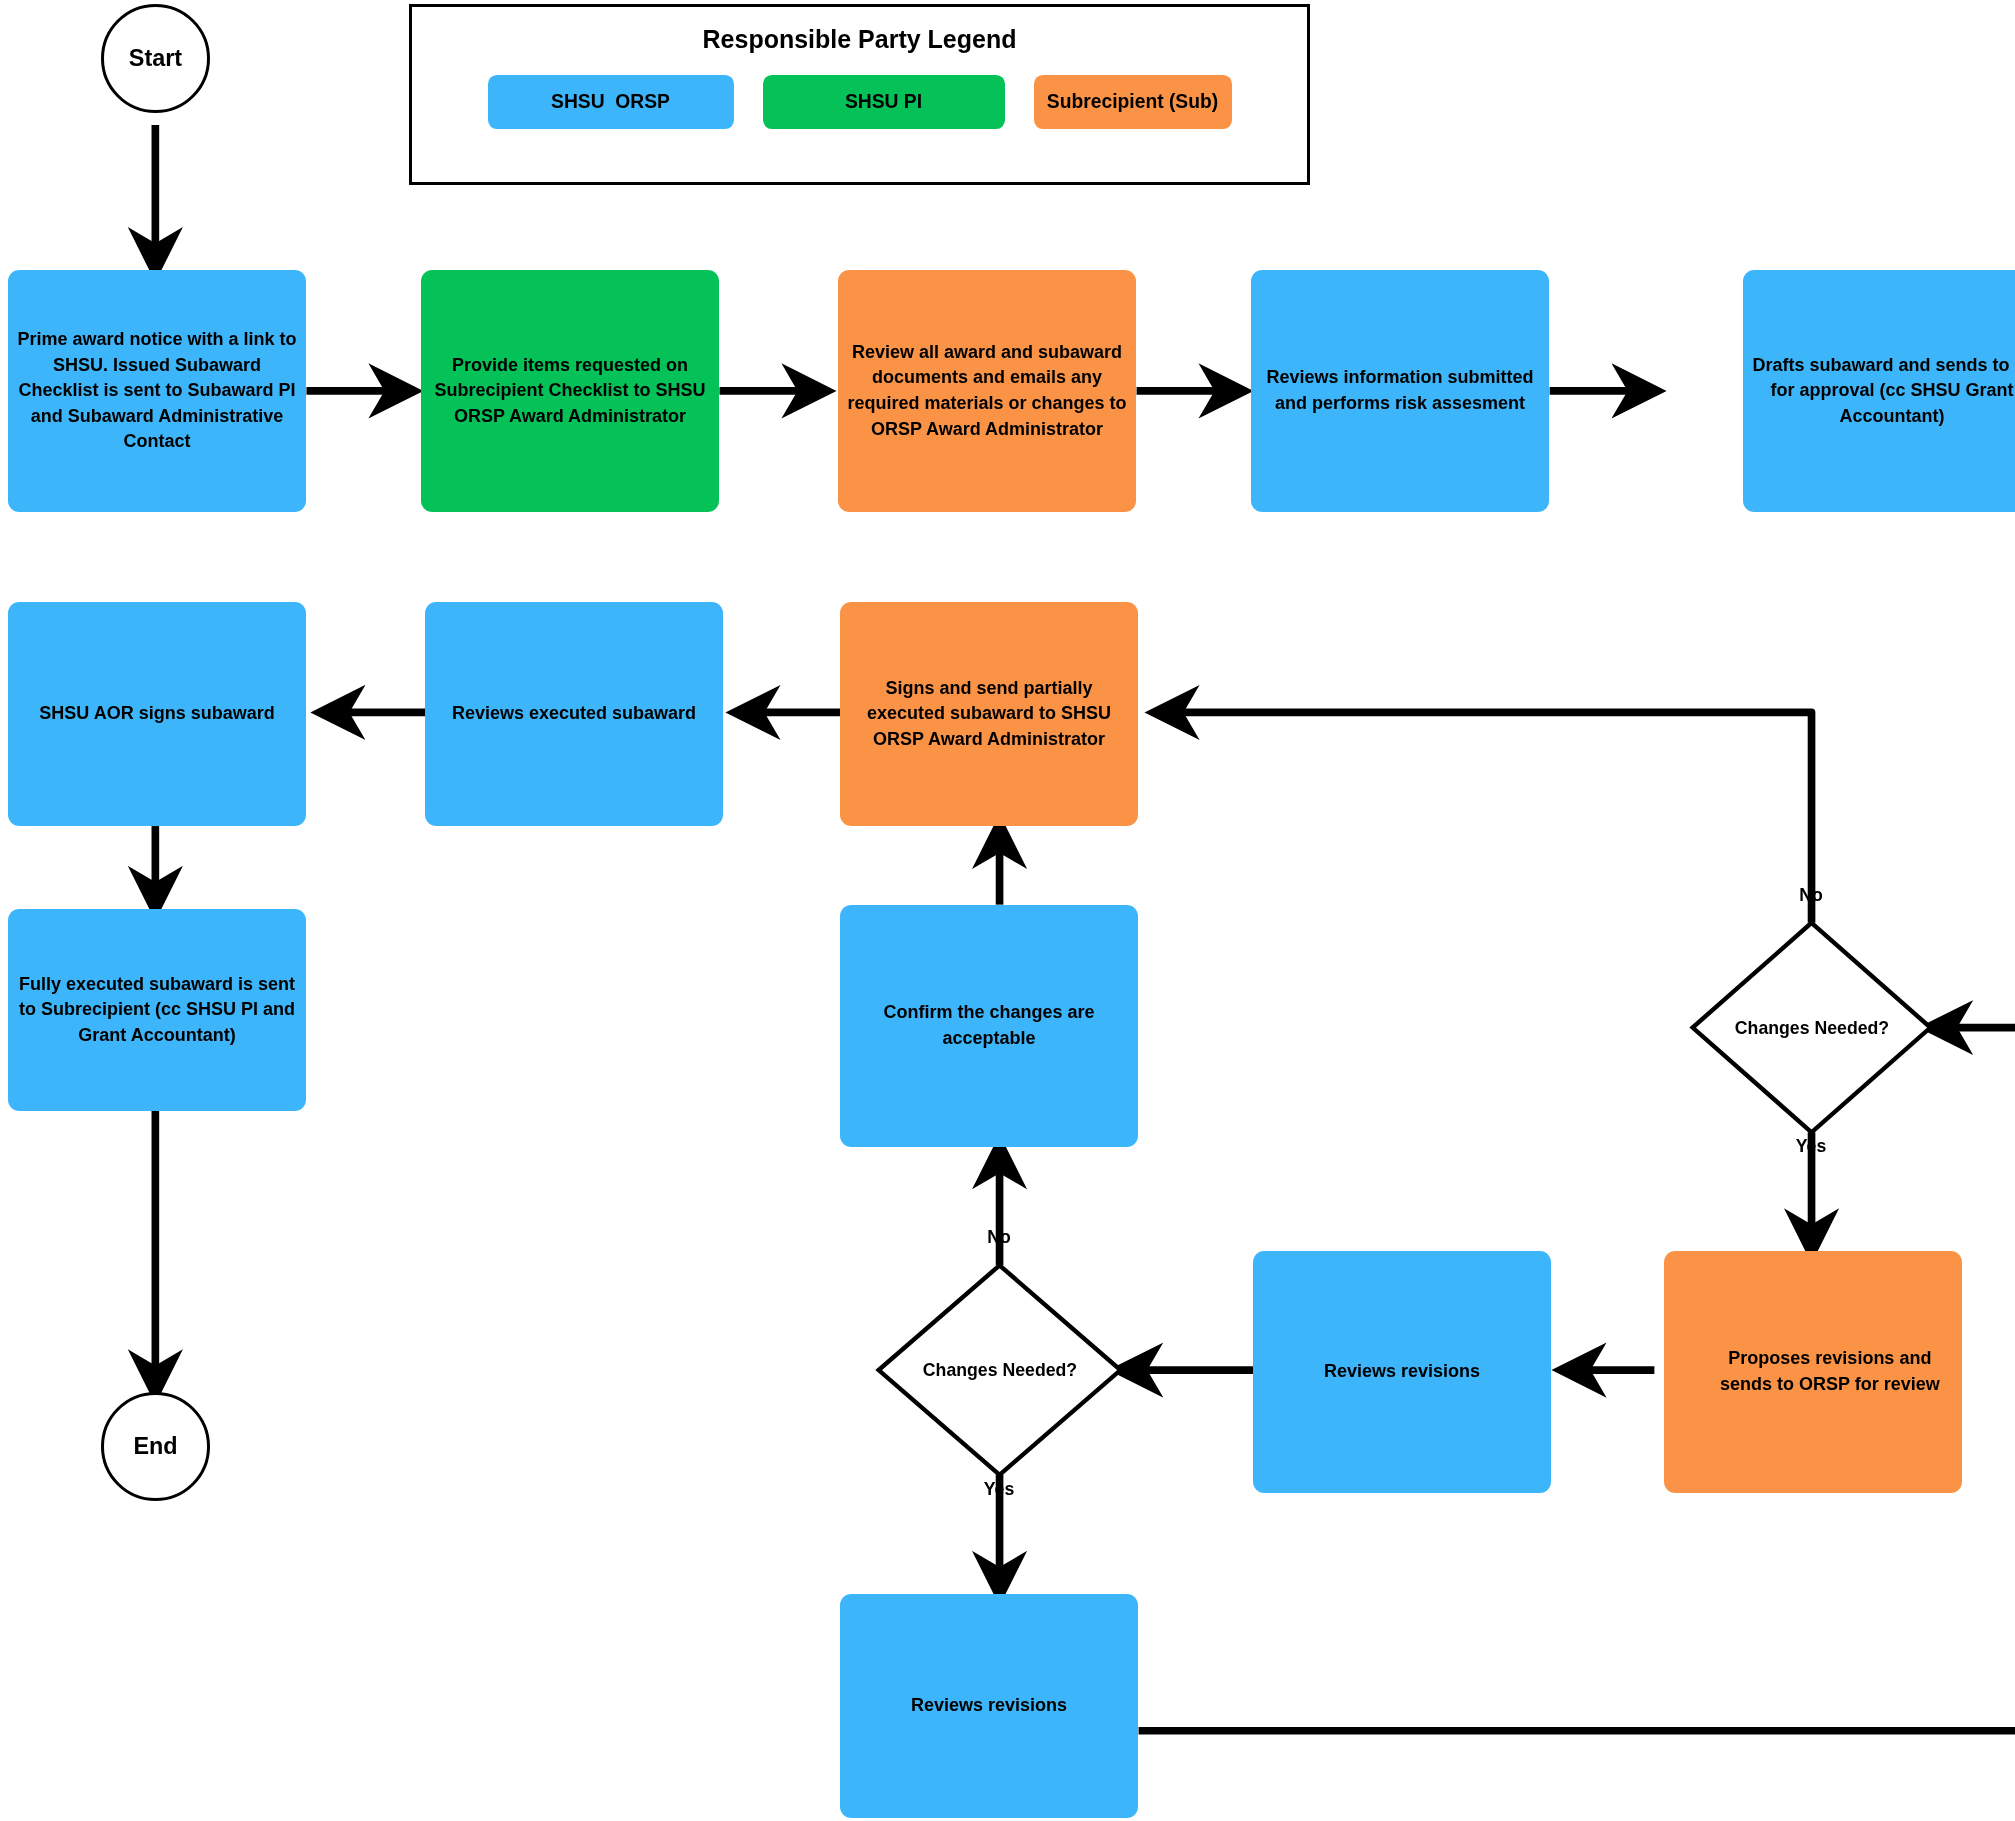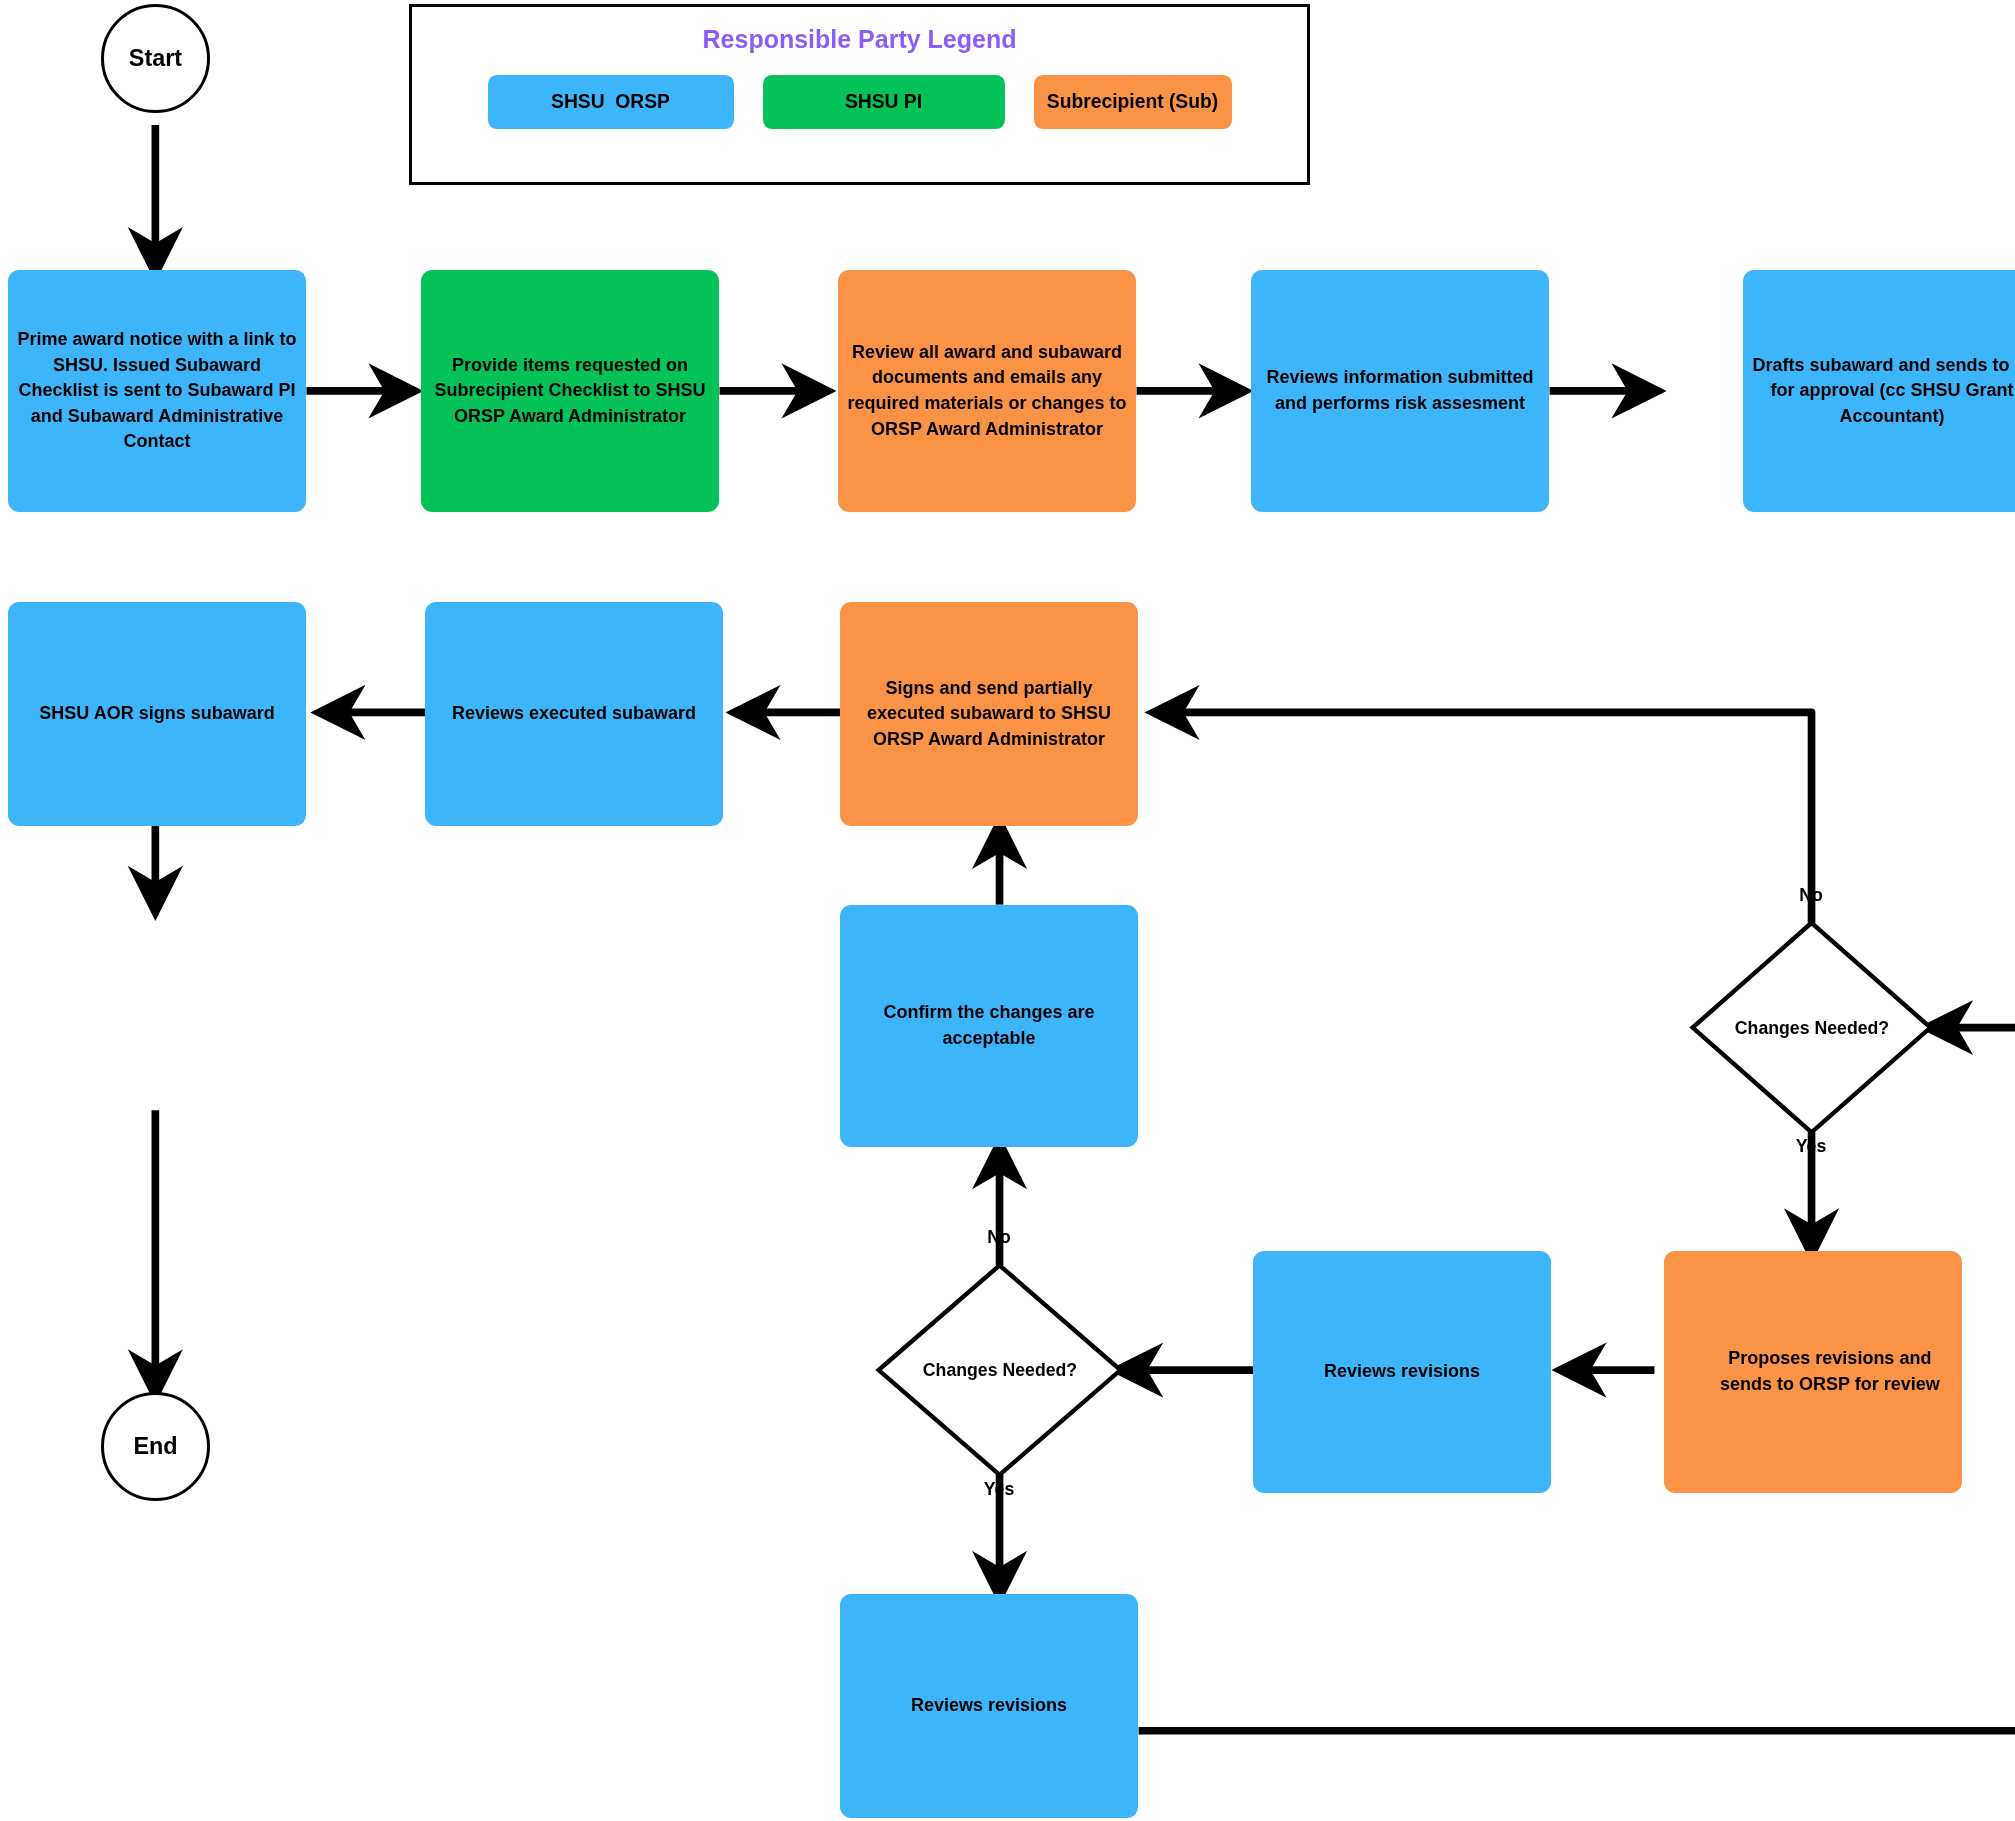--- a/index.html
+++ b/index.html
@@ -77,21 +77,21 @@
   
   #legend-box {
     position: absolute;
     box-sizing: border-box;
     background: #ffffff;
     border: 3.6px solid #000000;
   }
   #legend-title {
     text-align: center;
     font-weight: bold;
-    color: #8b5cf6;
+    color: #000000;
   }
   #legend-swatches {
     display: flex;
     justify-content: center;
     align-items: flex-end;
   }
   .legend-chip {
     box-sizing: border-box;
     display: flex;
     align-items: center;
@@ -212,20 +212,23 @@
   </div>
 
   <div class="node blue" style="left:425px; top:602px; width:298px; height:224px; font-size:18px;">
     <span>Reviews executed subaward</span>
   </div>
 
   <div class="node orange" style="left:840px; top:602px; width:298px; height:224px; font-size:18px;">
     <span>Signs and send partially executed subaward to SHSU ORSP Award Administrator</span>
   </div>
 
+  <div class="node blue" style="left:8px; top:909px; width:298px; height:202px; font-size:18px;">
+    <span>Fully executed subaward is sent to Subrecipient (cc SHSU PI and Grant Accountant)</span>
+  </div>
 
   <div class="node blue" style="left:840px; top:905px; width:298px; height:242px; font-size:18px;">
     <span>Confirm the changes are acceptable</span>
   </div>
 
   <div class="node blue" style="left:1253px; top:1251px; width:298px; height:242px; font-size:18px;">
     <span>Reviews revisions</span>
   </div>
 
   <div class="node orange" style="left:1664px; top:1251px; width:298px; height:242px; font-size:18px;padding-left:41px;">

